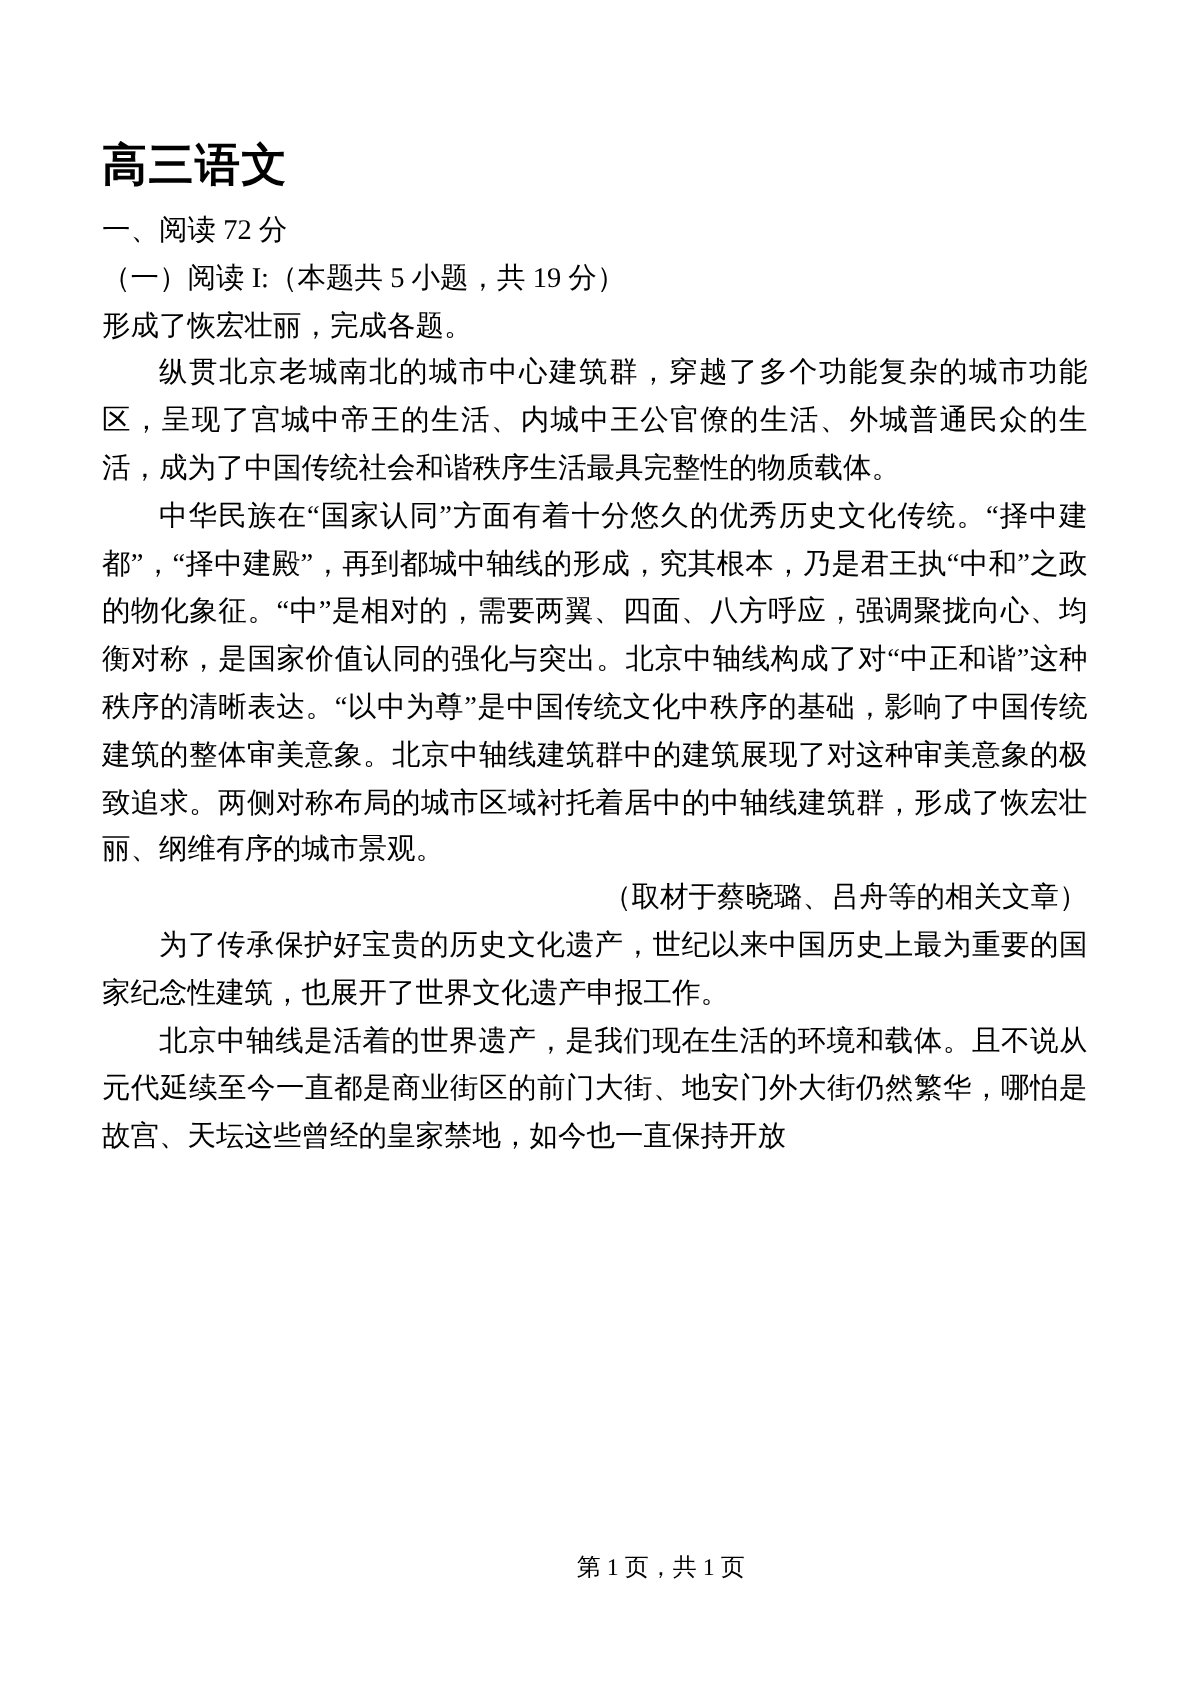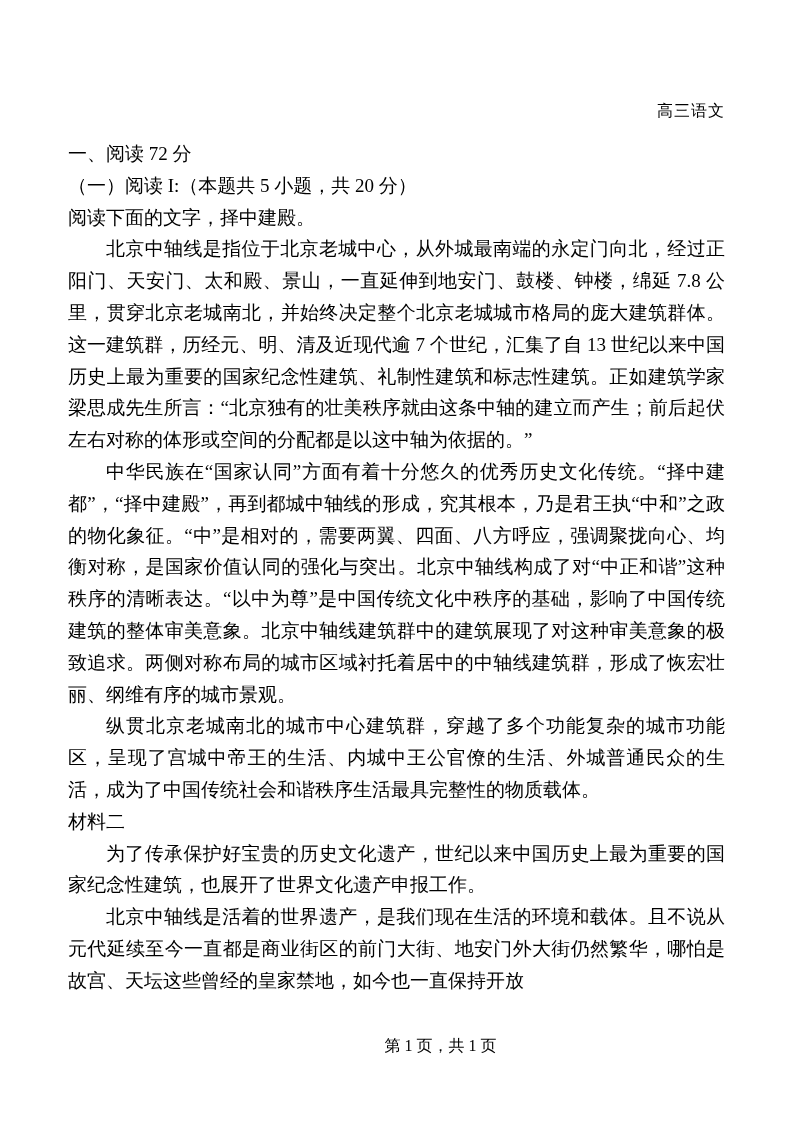--- a/index.html
+++ b/index.html
@@ -22,23 +22,23 @@
   }
   .content {
     position: absolute;
     top: 94px;
     left: 68px;
     right: 68px;
     bottom: 92px;
     overflow: hidden;
   }
   .doc-title {
-    font-size: 16px;
-    font-weight: 400;
-    text-align: right;
+    font-size: 30px;
+    font-weight: 700;
+    text-align: left;
     margin: 0 0 10px 0;
     line-height: 34px;
     letter-spacing: 1px;
   }
   .line, .para, .attribution {
     margin: 0;
     font-size: 19px;
     line-height: 31.8px;
     text-align: justify;
   }
@@ -60,23 +60,22 @@
     padding-left: 44px;
   }
 </style>
 </head>
 <body>
 
 <div class="page">
   <div class="content">
     <h1 class="doc-title">高三语文</h1>
     <p class="line">一、阅读 72 分</p>
-    <p class="line">（一）阅读 I:（本题共 5 小题，共 20 分）</p>
-    <p class="line">阅读下面的文字，择中建殿。</p>
-    <p class="para">北京中轴线是指位于北京老城中心，从外城最南端的永定门向北，经过正阳门、天安门、太和殿、景山，一直延伸到地安门、鼓楼、钟楼，绵延 7.8 公里，贯穿北京老城南北，并始终决定整个北京老城城市格局的庞大建筑群体。这一建筑群，历经元、明、清及近现代逾 7 个世纪，汇集了自 13 世纪以来中国历史上最为重要的国家纪念性建筑、礼制性建筑和标志性建筑。正如建筑学家梁思成先生所言：“北京独有的壮美秩序就由这条中轴的建立而产生；前后起伏左右对称的体形或空间的分配都是以这中轴为依据的。”</p>
+    <p class="line">（一）阅读 I:（本题共 5 小题，共 19 分）</p>
+    <p class="line">形成了恢宏壮丽，完成各题。</p>
+    <p class="para">纵贯北京老城南北的城市中心建筑群，穿越了多个功能复杂的城市功能区，呈现了宫城中帝王的生活、内城中王公官僚的生活、外城普通民众的生活，成为了中国传统社会和谐秩序生活最具完整性的物质载体。</p>
     <p class="para">中华民族在“国家认同”方面有着十分悠久的优秀历史文化传统。“择中建都”，“择中建殿”，再到都城中轴线的形成，究其根本，乃是君王执“中和”之政的物化象征。“中”是相对的，需要两翼、四面、八方呼应，强调聚拢向心、均衡对称，是国家价值认同的强化与突出。北京中轴线构成了对“中正和谐”这种秩序的清晰表达。“以中为尊”是中国传统文化中秩序的基础，影响了中国传统建筑的整体审美意象。北京中轴线建筑群中的建筑展现了对这种审美意象的极致追求。两侧对称布局的城市区域衬托着居中的中轴线建筑群，形成了恢宏壮丽、纲维有序的城市景观。</p>
-    <p class="para">纵贯北京老城南北的城市中心建筑群，穿越了多个功能复杂的城市功能区，呈现了宫城中帝王的生活、内城中王公官僚的生活、外城普通民众的生活，成为了中国传统社会和谐秩序生活最具完整性的物质载体。</p>
-    <p class="line">材料二</p>
+    <p class="attribution">（取材于蔡晓璐、吕舟等的相关文章）</p>
     <p class="para">为了传承保护好宝贵的历史文化遗产，世纪以来中国历史上最为重要的国家纪念性建筑，也展开了世界文化遗产申报工作。</p>
     <p class="para">北京中轴线是活着的世界遗产，是我们现在生活的环境和载体。且不说从元代延续至今一直都是商业街区的前门大街、地安门外大街仍然繁华，哪怕是故宫、天坛这些曾经的皇家禁地，如今也一直保持开放</p>
   </div>
   <div class="footer">第 1 页，共 1 页</div>
 </div>
 
 </body></html>

